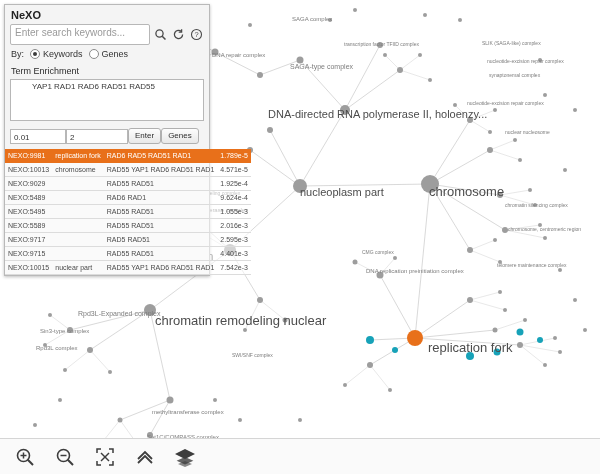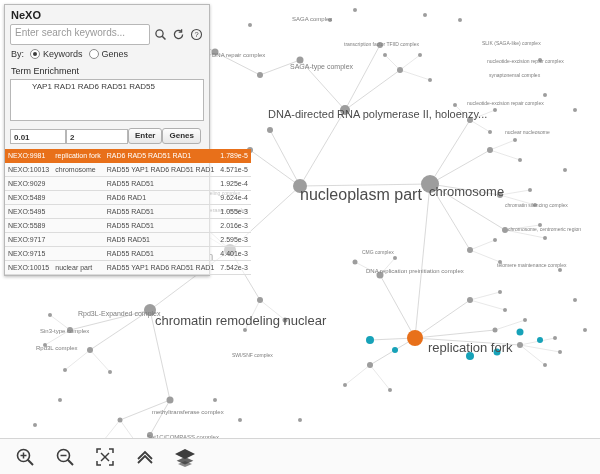--- a/index.html
+++ b/index.html
@@ -114,21 +114,20 @@
     background: #fff;
     font-family: "Liberation Sans", sans-serif;
     font-size: 8px;
     color: #3a3a3a;
     padding: 2px 21px;
   }
   .controls-row {
     display: flex;
     align-items: center;
     padding: 0 5px 5px 5px;
-    font-weight: bold;
   }
   .small-input {
     height: 15px;
     box-sizing: border-box;
     border: 1px solid #b7b7b7;
     background: #fff;
     font-size: 8px;
     color: #333;
     padding: 0 3px;
     line-height: 15px;
@@ -371,21 +370,21 @@
     <div style="position: absolute; left: 482px; top: 40px; font-size: 5px; color: rgb(125, 125, 125); white-space: nowrap;">SLIK (SAGA-like) complex</div>
     <div style="position: absolute; left: 344px; top: 41px; font-size: 5px; color: rgb(125, 125, 125); white-space: nowrap;">transcription factor TFIID complex</div>
     <div style="position: absolute; left: 212px; top: 52px; font-size: 6px; color: rgb(125, 125, 125); white-space: nowrap;">DNA repair complex</div>
     <div style="position: absolute; left: 487px; top: 58px; font-size: 5px; color: rgb(125, 125, 125); white-space: nowrap;">nucleotide-excision repair complex</div>
     <div style="position: absolute; left: 489px; top: 72px; font-size: 5px; color: rgb(125, 125, 125); white-space: nowrap;">synaptonemal complex</div>
     <div style="position: absolute; left: 290px; top: 63px; font-size: 7px; color: rgb(125, 125, 125); white-space: nowrap;">SAGA-type complex</div>
     <div style="position: absolute; left: 268px; top: 88px; font-size: 11px; color: rgb(76, 76, 76); white-space: nowrap; margin-top: 20px;">DNA-directed RNA polymerase II, holoenzy...</div>
     <div style="position: absolute; left: 467px; top: 100px; font-size: 5px; color: rgb(125, 125, 125); white-space: nowrap;">nucleotide-excision repair complex</div>
     <div style="position: absolute; left: 505px; top: 129px; font-size: 5px; color: rgb(125, 125, 125); white-space: nowrap;">nuclear nucleosome</div>
     <div style="position: absolute; left: 429px; top: 184px; font-size: 13px; color: rgb(76, 76, 76); white-space: nowrap;">chromosome</div>
-    <div style="position: absolute; left: 300px; top: 186px; font-size: 16px; color: rgb(76, 76, 76); white-space: nowrap;">nucleoplasm part</div>
+    <div style="position: absolute; left: 300px; top: 186px; font-size: 11px; color: rgb(76, 76, 76); white-space: nowrap;">nucleoplasm part</div>
     <div style="position: absolute; left: 505px; top: 202px; font-size: 5px; color: rgb(125, 125, 125); white-space: nowrap;">chromatin silencing complex</div>
     <div style="position: absolute; left: 150px; top: 190px; font-size: 5px; color: rgb(125, 125, 125); white-space: nowrap;">SWI/SNF chromatin remodeling complex</div>
     <div style="position: absolute; left: 135px; top: 207px; font-size: 6px; color: rgb(125, 125, 125); white-space: nowrap;">H4/H2A histone acetyltransferase complex</div>
     <div style="position: absolute; left: 508px; top: 226px; font-size: 5px; color: rgb(125, 125, 125); white-space: nowrap;">chromosome, centromeric region</div>
     <div style="position: absolute; left: 362px; top: 249px; font-size: 5px; color: rgb(125, 125, 125); white-space: nowrap;">CMG complex</div>
     <div style="position: absolute; left: 366px; top: 268px; font-size: 6px; color: rgb(125, 125, 125); white-space: nowrap;">DNA replication preinitiation complex</div>
     <div style="position: absolute; left: 497px; top: 262px; font-size: 5px; color: rgb(125, 125, 125); white-space: nowrap;">telomere maintenance complex</div>
     <div style="position: absolute; left: 126px; top: 250px; font-size: 11px; color: rgb(76, 76, 76); white-space: nowrap;">nuclear chromatin</div>
     <div style="position: absolute; left: 78px; top: 310px; font-size: 7px; color: rgb(125, 125, 125); white-space: nowrap;">Rpd3L-Expanded complex</div>
     <div style="position: absolute; left: 155px; top: 313px; font-size: 13px; color: rgb(76, 76, 76); white-space: nowrap;">chromatin remodeling nuclear</div>

